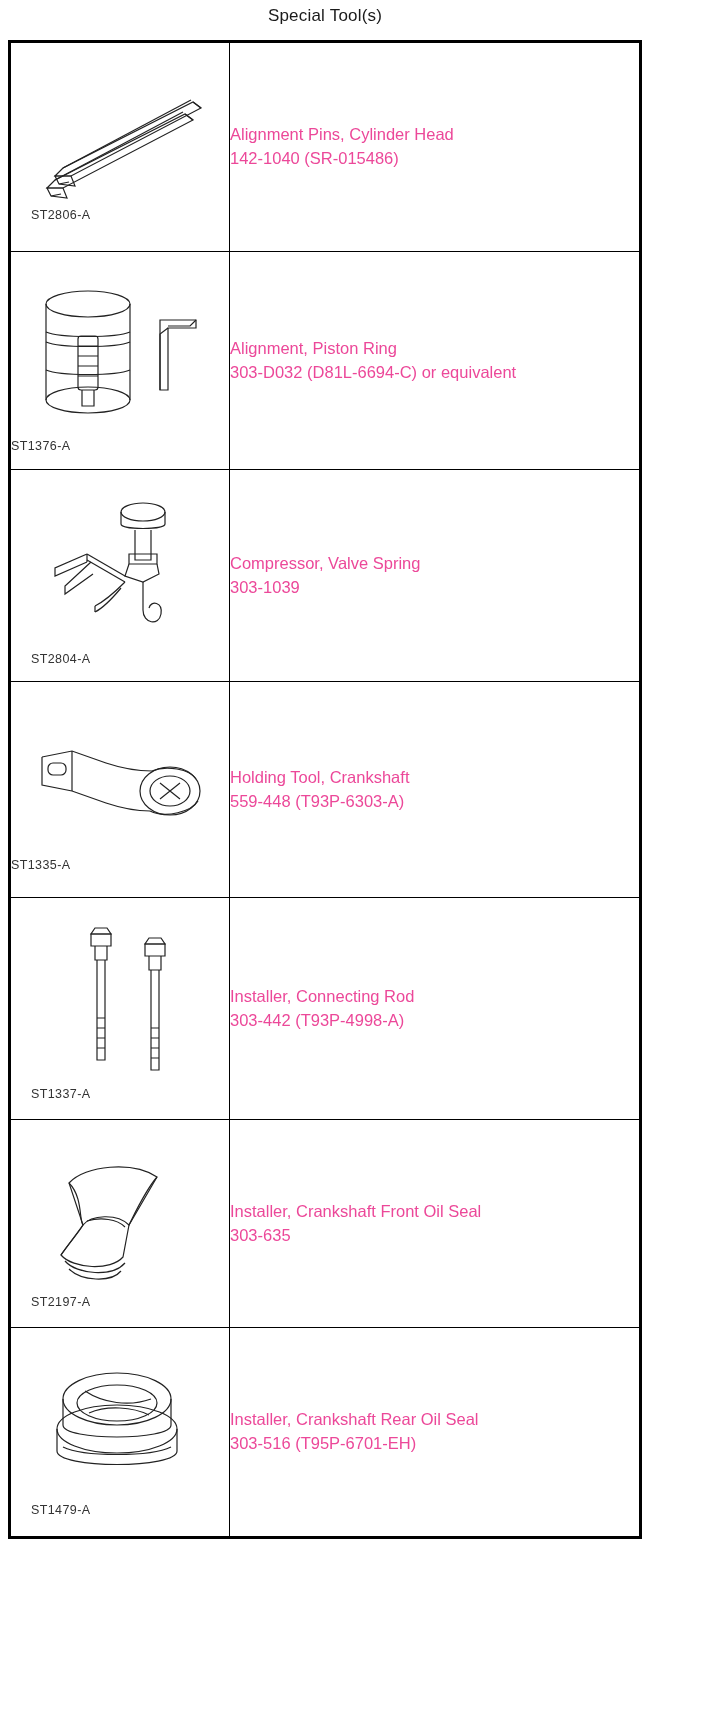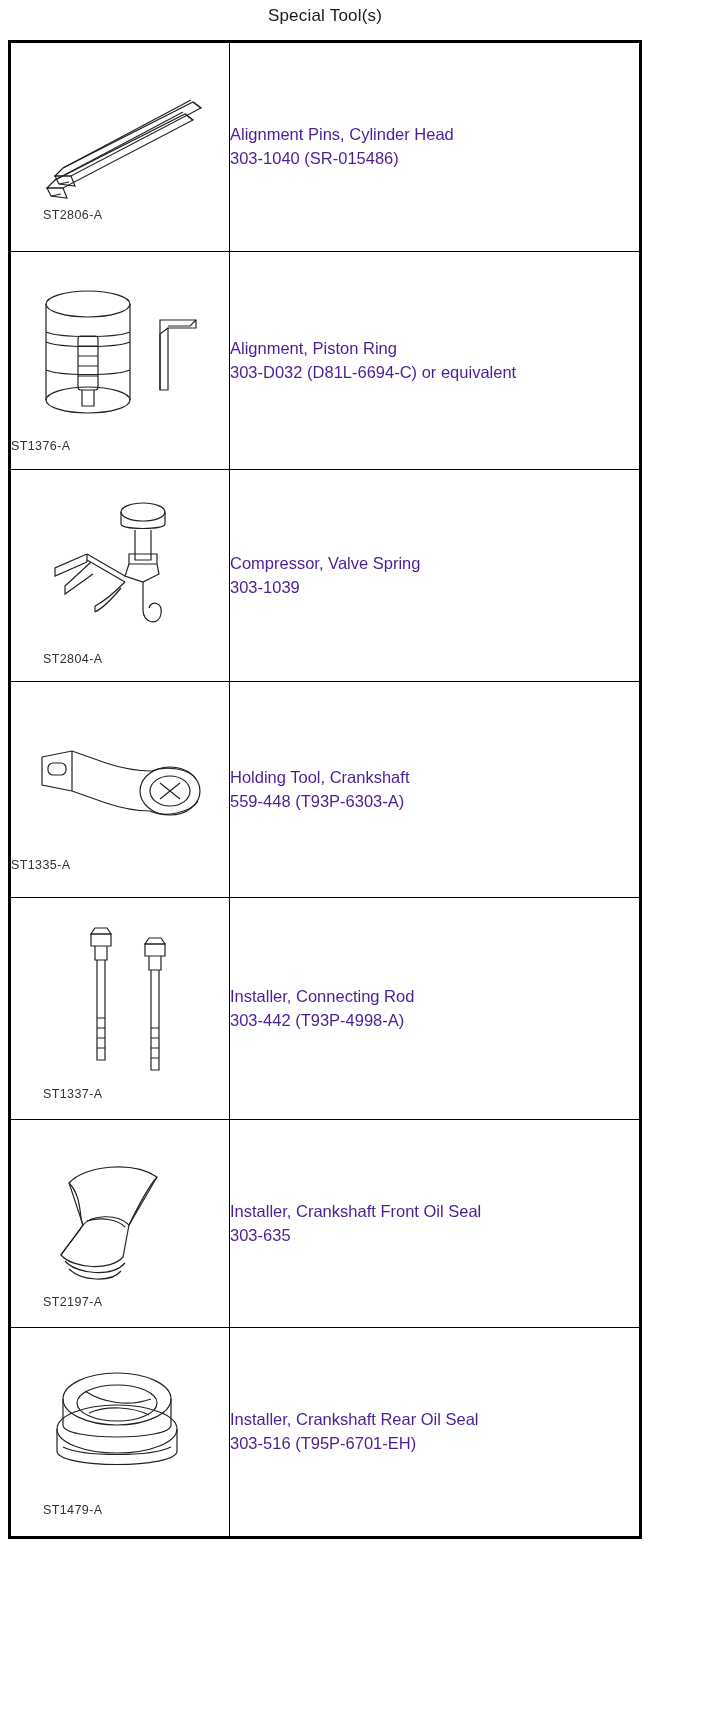--- a/index.html
+++ b/index.html
@@ -44,40 +44,40 @@
     vertical-align: middle;
   }
   .cell-img {
     width: 218px;
     position: relative;
   }
   .cell-desc {
     padding: 6px 10px 6px 12px;
     font-size: 16.5px;
     line-height: 1.45;
-    color: #4c1d95;
+    color: #ec4899;
   }
   .desc-line {
     white-space: nowrap;
   }
   .img-box {
     position: relative;
     width: 218px;
     box-sizing: border-box;
     padding: 8px 0 4px 0;
   }
   .art {
     display: block;
     margin: 0 auto;
   }
   .art-code {
     font-size: 12.5px;
     color: #333333;
     letter-spacing: 0.4px;
-    padding-left: 32px;
+    padding-left: 20px;
     padding-top: 2px;
   }
   .art-code.right {
     padding-right: 22px;
     padding-left: 0;
   }
 </style>
 </head>
 <body>
 
@@ -103,21 +103,21 @@
                 <path d="M26 120 L36 118"></path>
                 <path d="M168 26 L176 32"></path>
                 <path d="M160 38 L168 44"></path>
               </g>
             </svg>
             <div class="art-code">ST2806-A</div>
           </div>
         </td>
         <td class="cell-desc">
           <div class="desc-line">Alignment Pins, Cylinder Head</div>
-          <div class="desc-line">303-1040 (SR-015486)</div>
+          <div class="desc-line">142-1040 (SR-015486)</div>
         </td>
       </tr>
 
       <tr style="height:218px;">
         <td class="cell-img">
           <div class="img-box">
             <svg class="art" width="200" height="165" viewBox="0 0 200 165">
               <g fill="none" stroke="#222" stroke-width="1.2">
                 <ellipse cx="68" cy="32" rx="42" ry="13"></ellipse>
                 <path d="M26 32 L26 128"></path>

